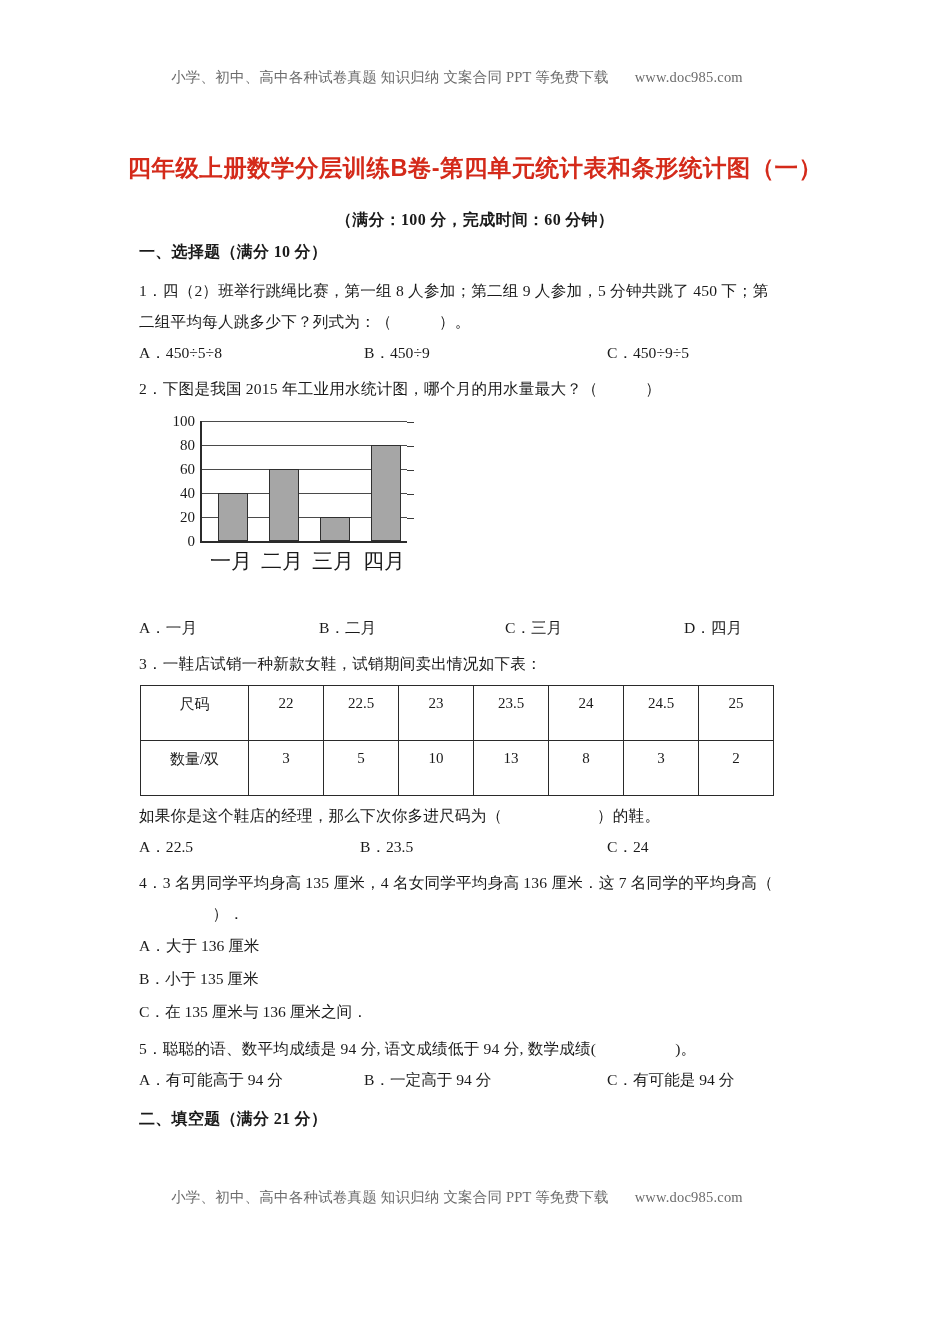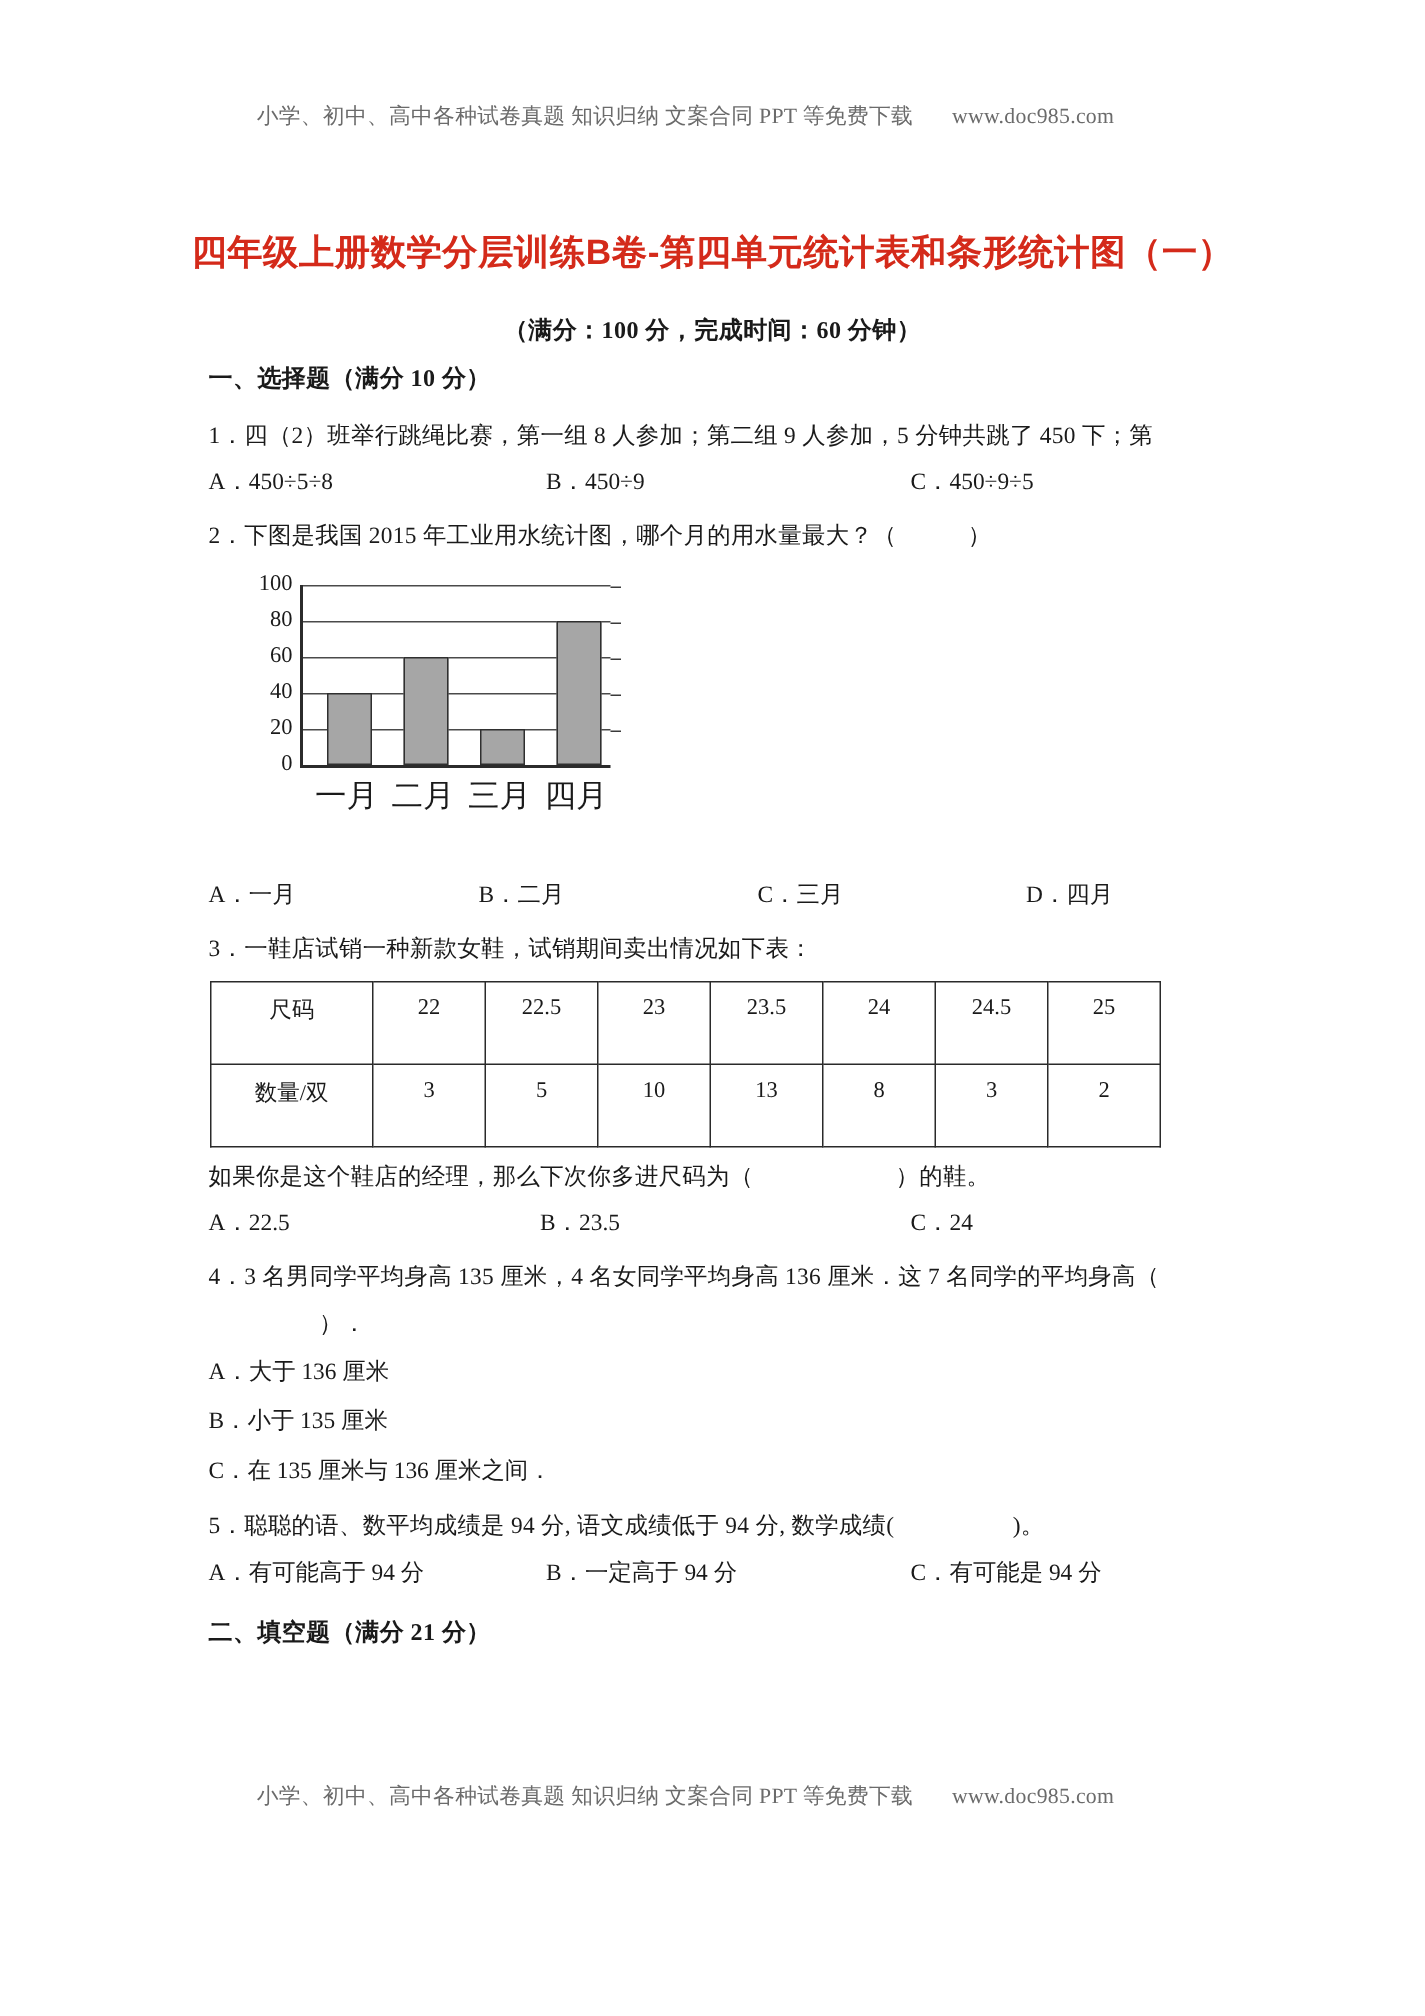--- a/index.html
+++ b/index.html
@@ -214,20 +214,21 @@
   <div class="doc-title">四年级上册数学分层训练B卷-第四单元统计表和条形统计图（一）</div>
 
   <div class="doc-subtitle">（满分：100 分，完成时间：60 分钟）</div>
 
   <div class="content">
 
     <div class="section-head">一、选择题（满分 10 分）</div>
 
     <div class="q-block">
       <p class="q-line">1．四（2）班举行跳绳比赛，第一组 8 人参加；第二组 9 人参加，5 分钟共跳了 450 下；第</p>
+      <p class="q-line">二组平均每人跳多少下？列式为：（　　　）。</p>
       <div class="opts">
         <span class="opt" style="left:0px">A．450÷5÷8</span>
         <span class="opt" style="left:225px">B．450÷9</span>
         <span class="opt" style="left:468px">C．450÷9÷5</span>
       </div>
     </div>
 
     <div class="q-block">
       <p class="q-line">2．下图是我国 2015 年工业用水统计图，哪个月的用水量最大？（　　　）</p>
 

